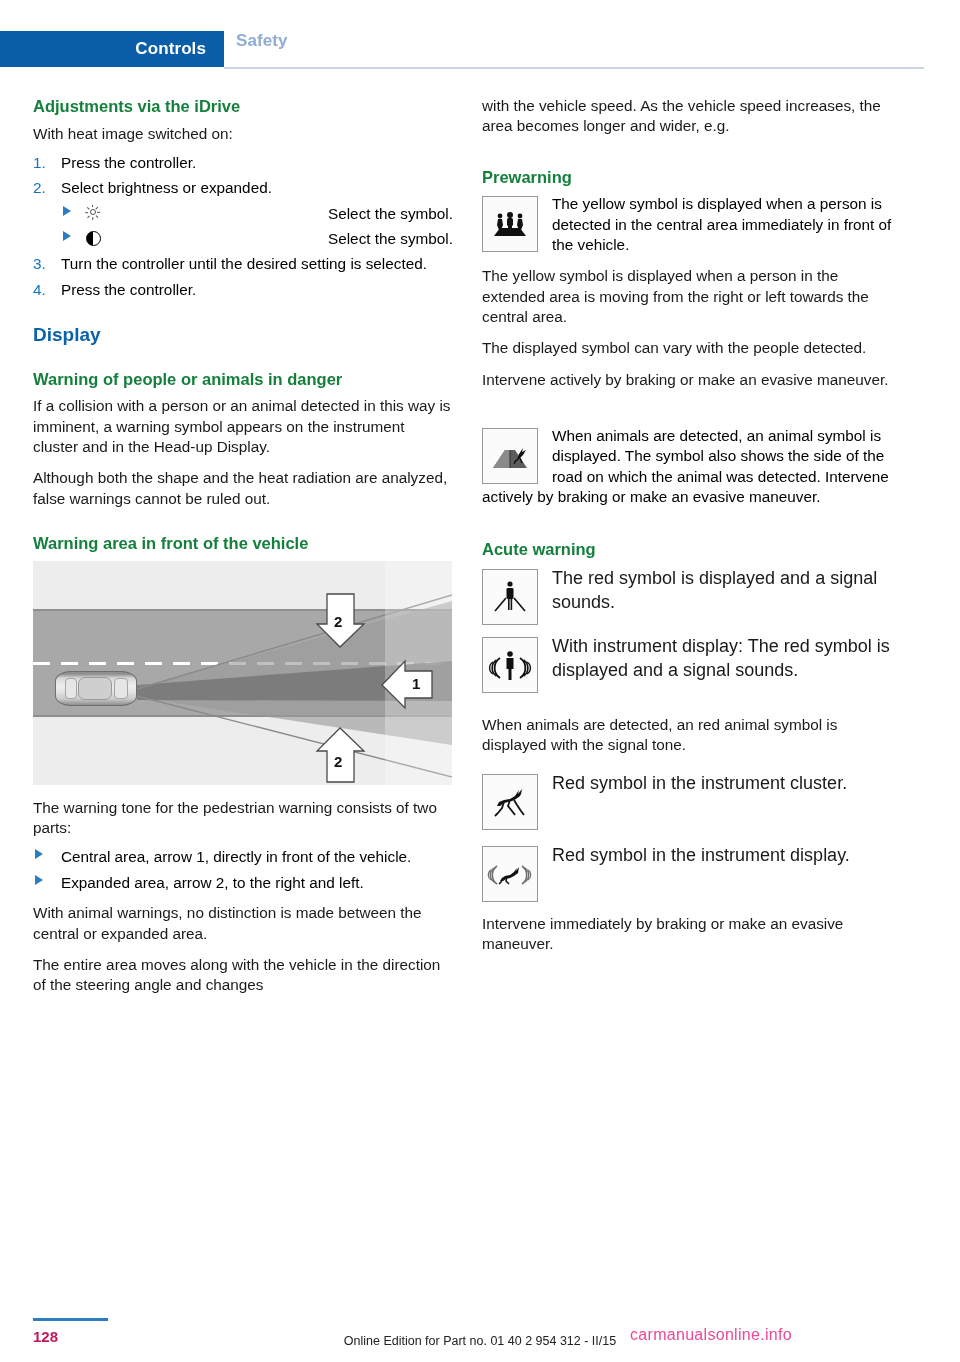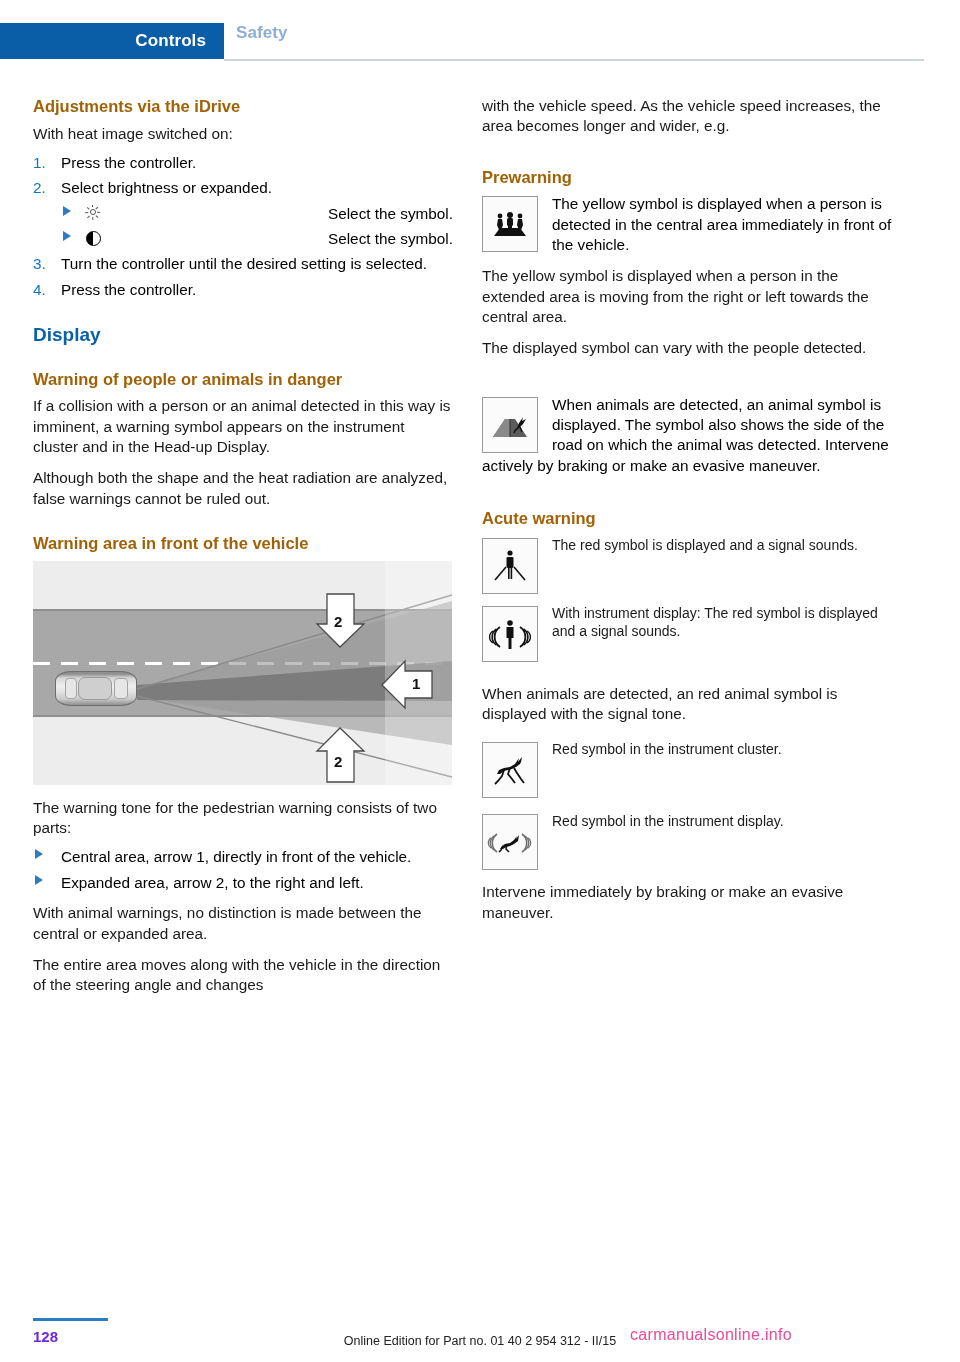--- a/index.html
+++ b/index.html
@@ -5,21 +5,21 @@
   html,body{margin:0;padding:0;}
   body{
     width:960px;height:1362px;
     background:#ffffff;
     font-family:"Liberation Sans", sans-serif;
     color:#000000;
     position:relative;
     overflow:hidden;
   }
   
-  .header{position:absolute;left:0;top:23px;width:900px;height:36px;}
+  .header{position:absolute;left:0;top:31px;width:900px;height:36px;}
   .tab-active{
     position:absolute;left:0;top:0;height:36px;width:224px;
     background:#0A5EA8;color:#ffffff;
     font-weight:bold;font-size:17px;
     display:flex;align-items:center;justify-content:flex-end;
     padding-right:18px;box-sizing:border-box;letter-spacing:.1px;
   }
   .tab-inactive{
     position:absolute;left:236px;top:0;height:36px;
     color:#8FADD4;font-weight:bold;font-size:17px;
@@ -27,21 +27,21 @@
   }
   .header-rule{
     position:absolute;left:224px;top:36px;width:700px;height:2px;background:#C9D6E6;
   }
   
   .col{position:absolute;top:96px;width:420px;}
   .col-left{left:33px;}
   .col-right{left:482px;}
 
   h2.sub{
-    color:#a16207;font-size:16.5px;font-weight:bold;line-height:1.25;
+    color:#15803d;font-size:16.5px;font-weight:bold;line-height:1.25;
     margin:0 0 7px 0;
   }
   h1.main{
     color:#0A62AC;font-size:19px;font-weight:bold;margin:0;
     line-height:1.2;
   }
   p{
     font-size:15.3px;line-height:1.33;margin:0 0 11px 0;color:#1a1a1a;
   }
   p.tight{margin-bottom:9px;}
@@ -108,28 +108,28 @@
     position:absolute;font-weight:bold;font-size:15px;color:#111;
   }
   
   .symrow{position:relative;margin-bottom:12px;min-height:56px;}
   .symbox{
     position:absolute;left:0;top:2px;width:56px;height:56px;
     border:1px solid #9a9a9a;background:#fbfbfb;box-sizing:border-box;
     display:flex;align-items:center;justify-content:center;
   }
   .symrow .symtext{
-    font-size:14px;line-height:1.33;margin:0;padding-left:70px;
+    font-size:18px;line-height:1.33;margin:0;padding-left:70px;
   }
   .flowwrap{font-size:15.3px;line-height:1.33;}
   .flowwrap .symbox{position:relative;float:left;margin:2px 14px 0 0;top:0;}
   .clearfix::after{content:"";display:block;clear:both;}
   
   .footer-rule{position:absolute;left:33px;top:1318px;width:75px;height:3px;background:#2E7CC0;}
-  .page-num{position:absolute;left:33px;top:1328px;font-size:15px;font-weight:bold;color:#6d28d9;}
+  .page-num{position:absolute;left:33px;top:1328px;font-size:15px;font-weight:bold;color:#be185d;}
   .edition{position:absolute;left:0;top:1334px;width:960px;text-align:center;font-size:12.5px;color:#222;}
   .watermark{position:absolute;left:630px;top:1326px;font-size:16px;color:#ec4899;letter-spacing:.3px;}
 </style>
 </head>
 <body>
 
 <div class="header">
   <div class="tab-active">
     <span>Controls</span>
   </div>
@@ -260,20 +260,21 @@
         <path d="M8 15 L12 15 L13 21 L11 26 L9 26 L7 21 Z" fill="#111"></path>
         <circle cx="30" cy="12" r="2.4" fill="#111"></circle>
         <path d="M28 15 L32 15 L33 21 L31 26 L29 26 L27 21 Z" fill="#111"></path>
       </svg>
     </div>
     <span>The yellow symbol is displayed when a person is detected in the central area immediately in front of the vehicle.</span>
   </div>
 
   <p style="margin-top:11px">The yellow symbol is displayed when a person in the extended area is moving from the right or left towards the central area.</p>
   <p>The displayed symbol can vary with the people detected.</p>
+  <p>Intervene actively by braking or make an evasive maneuver.</p>
 
   <div class="flowwrap clearfix" style="margin-top:36px">
     <div class="symbox">
       <svg width="42" height="36" viewBox="0 0 42 36">
         <path d="M4 30 L16 12 L26 12 L38 30 Z" fill="#5c5c5c"></path>
         <path d="M4 30 L16 12 L21 12 L21 30 Z" fill="#8a8a8a"></path>
         <line x1="21" y1="12" x2="21" y2="30" stroke="#2f2f2f" stroke-width="1"></line>
         <path d="M30 16 L34 10 L33 14 L37 12 L34 17 L31 20 L28 23 L25 24 L28 21 Z" fill="#111"></path>
         <line x1="31" y1="20" x2="33" y2="25" stroke="#111" stroke-width="1.4"></line>
         <line x1="27" y1="22" x2="25" y2="26" stroke="#111" stroke-width="1.4"></line>

